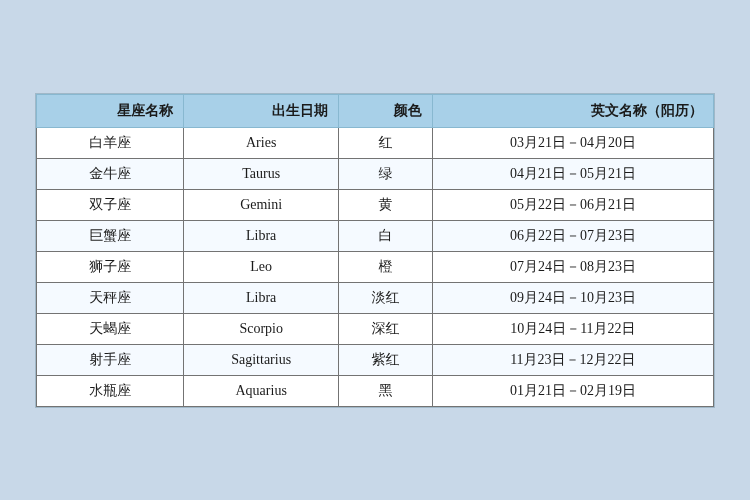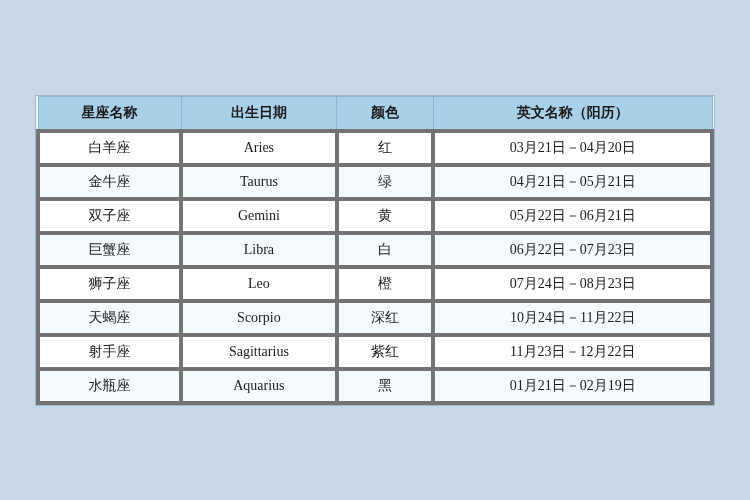--- a/index.html
+++ b/index.html
@@ -21,33 +21,33 @@
     table {
       width: 100%;
       border-collapse: collapse;
     }
     thead tr {
       background-color: #a8d0e8;
     }
     thead th {
       border: 1px solid #88b8d0;
       padding: 7px 10px;
-      text-align: center;
+      text-align: right;
       font-weight: bold;
       color: #1a1a1a;
       font-size: 14px;
     }
     tbody tr {
       background-color: #ffffff;
     }
     tbody tr:nth-child(even) {
       background-color: #f5faff;
     }
     tbody td {
-      border: 4px solid #737373;
+      border: 1px solid #737373;
       padding: 6px 10px;
       text-align: center;
       color: #1a1a1a;
       font-size: 14px;
     }
     tbody td:first-child {
       font-weight: normal;
     }
     tbody td:nth-child(2) {
       font-style: normal;
@@ -91,20 +91,26 @@
           <td>白</td>
           <td>06月22日－07月23日</td>
         </tr>
         <tr>
           <td>狮子座</td>
           <td>Leo</td>
           <td>橙</td>
           <td>07月24日－08月23日</td>
         </tr>
         <tr>
+          <td>天秤座</td>
+          <td>Libra</td>
+          <td>淡红</td>
+          <td>09月24日－10月23日</td>
+        </tr>
+        <tr>
           <td>天蝎座</td>
           <td>Scorpio</td>
           <td>深红</td>
           <td>10月24日－11月22日</td>
         </tr>
         <tr>
           <td>射手座</td>
           <td>Sagittarius</td>
           <td>紫红</td>
           <td>11月23日－12月22日</td>

